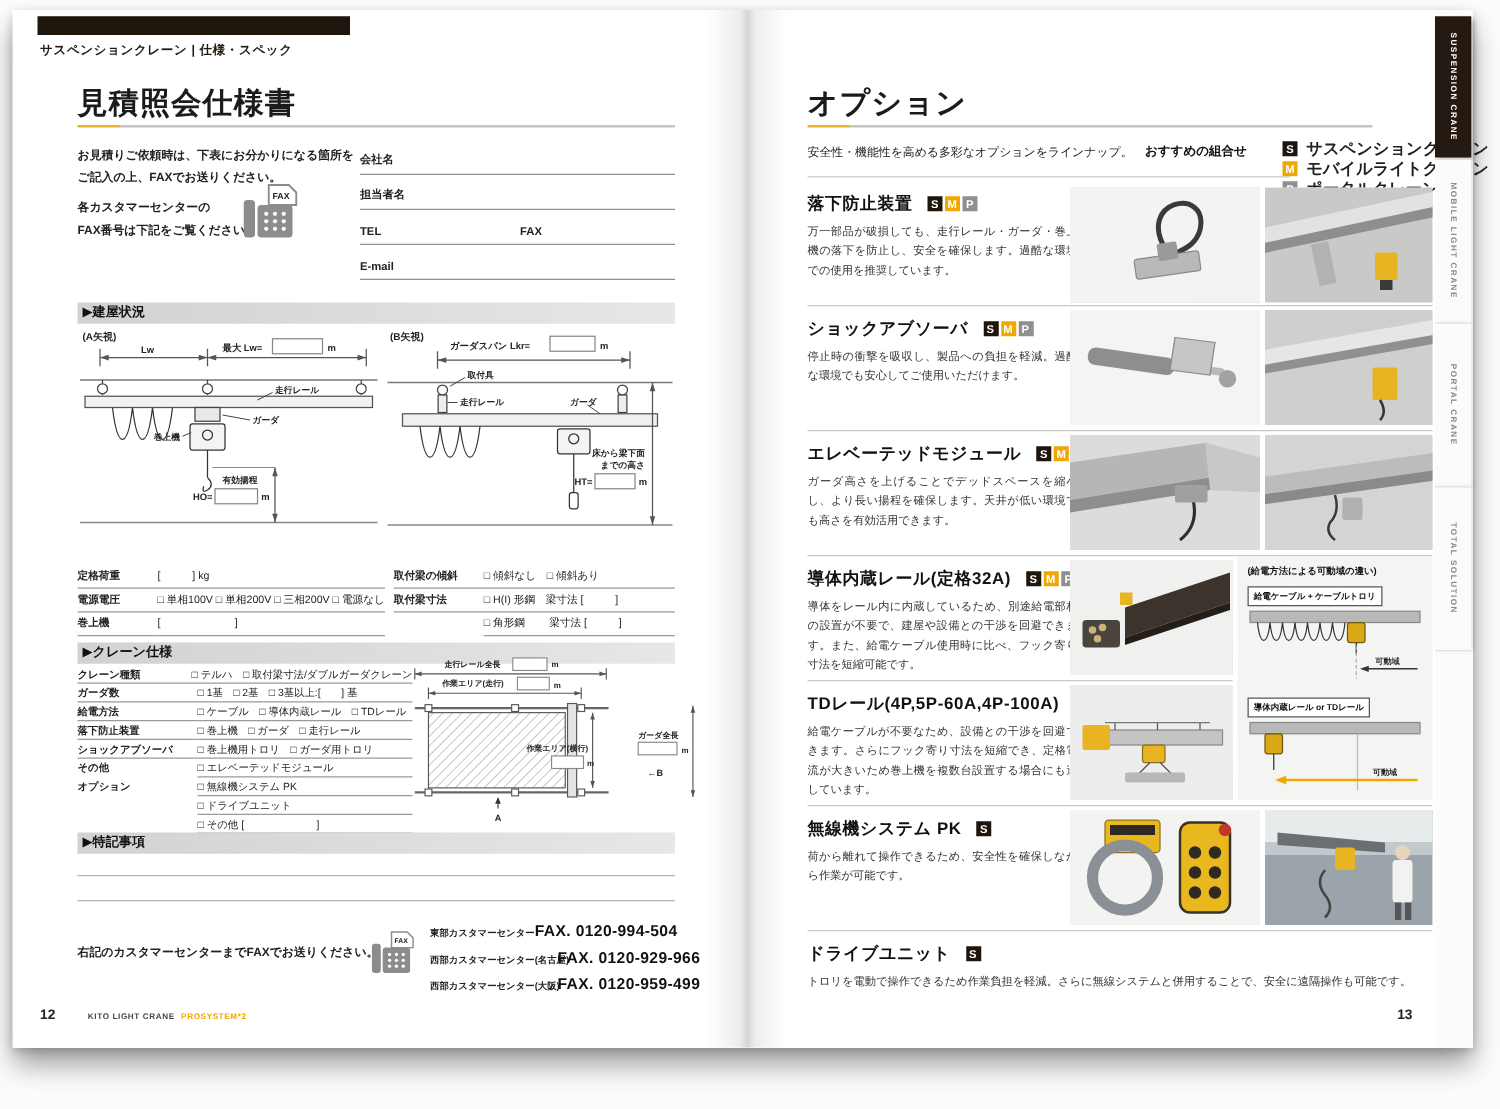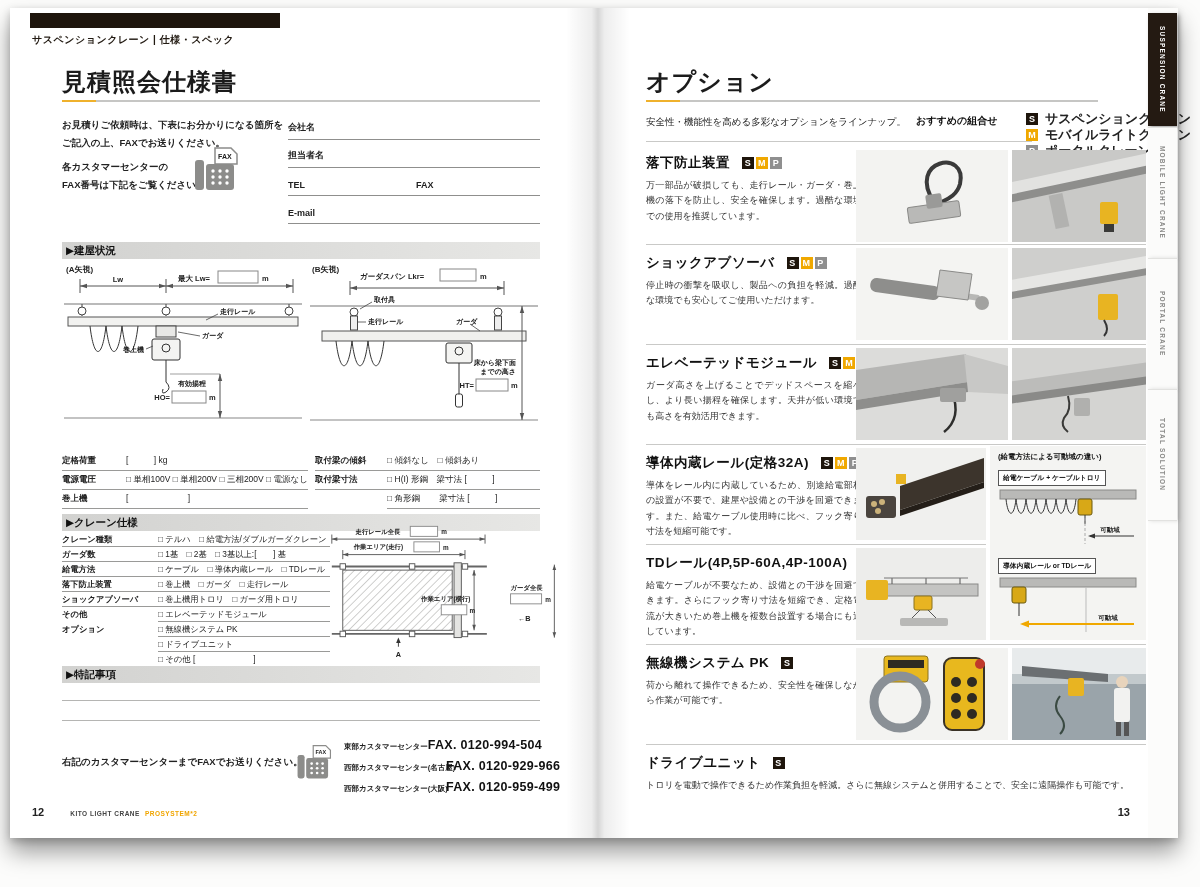--- a/index.html
+++ b/index.html
@@ -250,21 +250,21 @@
       <div class="srow noline">
           <span class="slabel" style="width:72px"></span>
           <span class="sval">□ 角形鋼　　 梁寸法 [　　　]</span>
         </div>
     </div>
 
     <div class="secbar" style="top:506px;">▶クレーン仕様</div>
     <div class="abs" style="left:52px;top:524px;width:268px;">
       <div class="srow crow">
           <span class="slabel">クレーン種類</span>
-          <span class="sval">□ テルハ　□ 給電方法/ダブルガーダクレーン</span>
+          <span class="sval">□ テルハ　□ 取付梁寸法/ダブルガーダクレーン</span>
         </div>
       <div class="srow crow">
           <span class="slabel">ガーダ数</span>
           <span class="sval">□ 1基　□ 2基　□ 3基以上:[　　] 基</span>
         </div>
       <div class="srow crow">
           <span class="slabel">給電方法</span>
           <span class="sval">□ ケーブル　□ 導体内蔵レール　□ TDレール</span>
         </div>
       <div class="srow crow">

